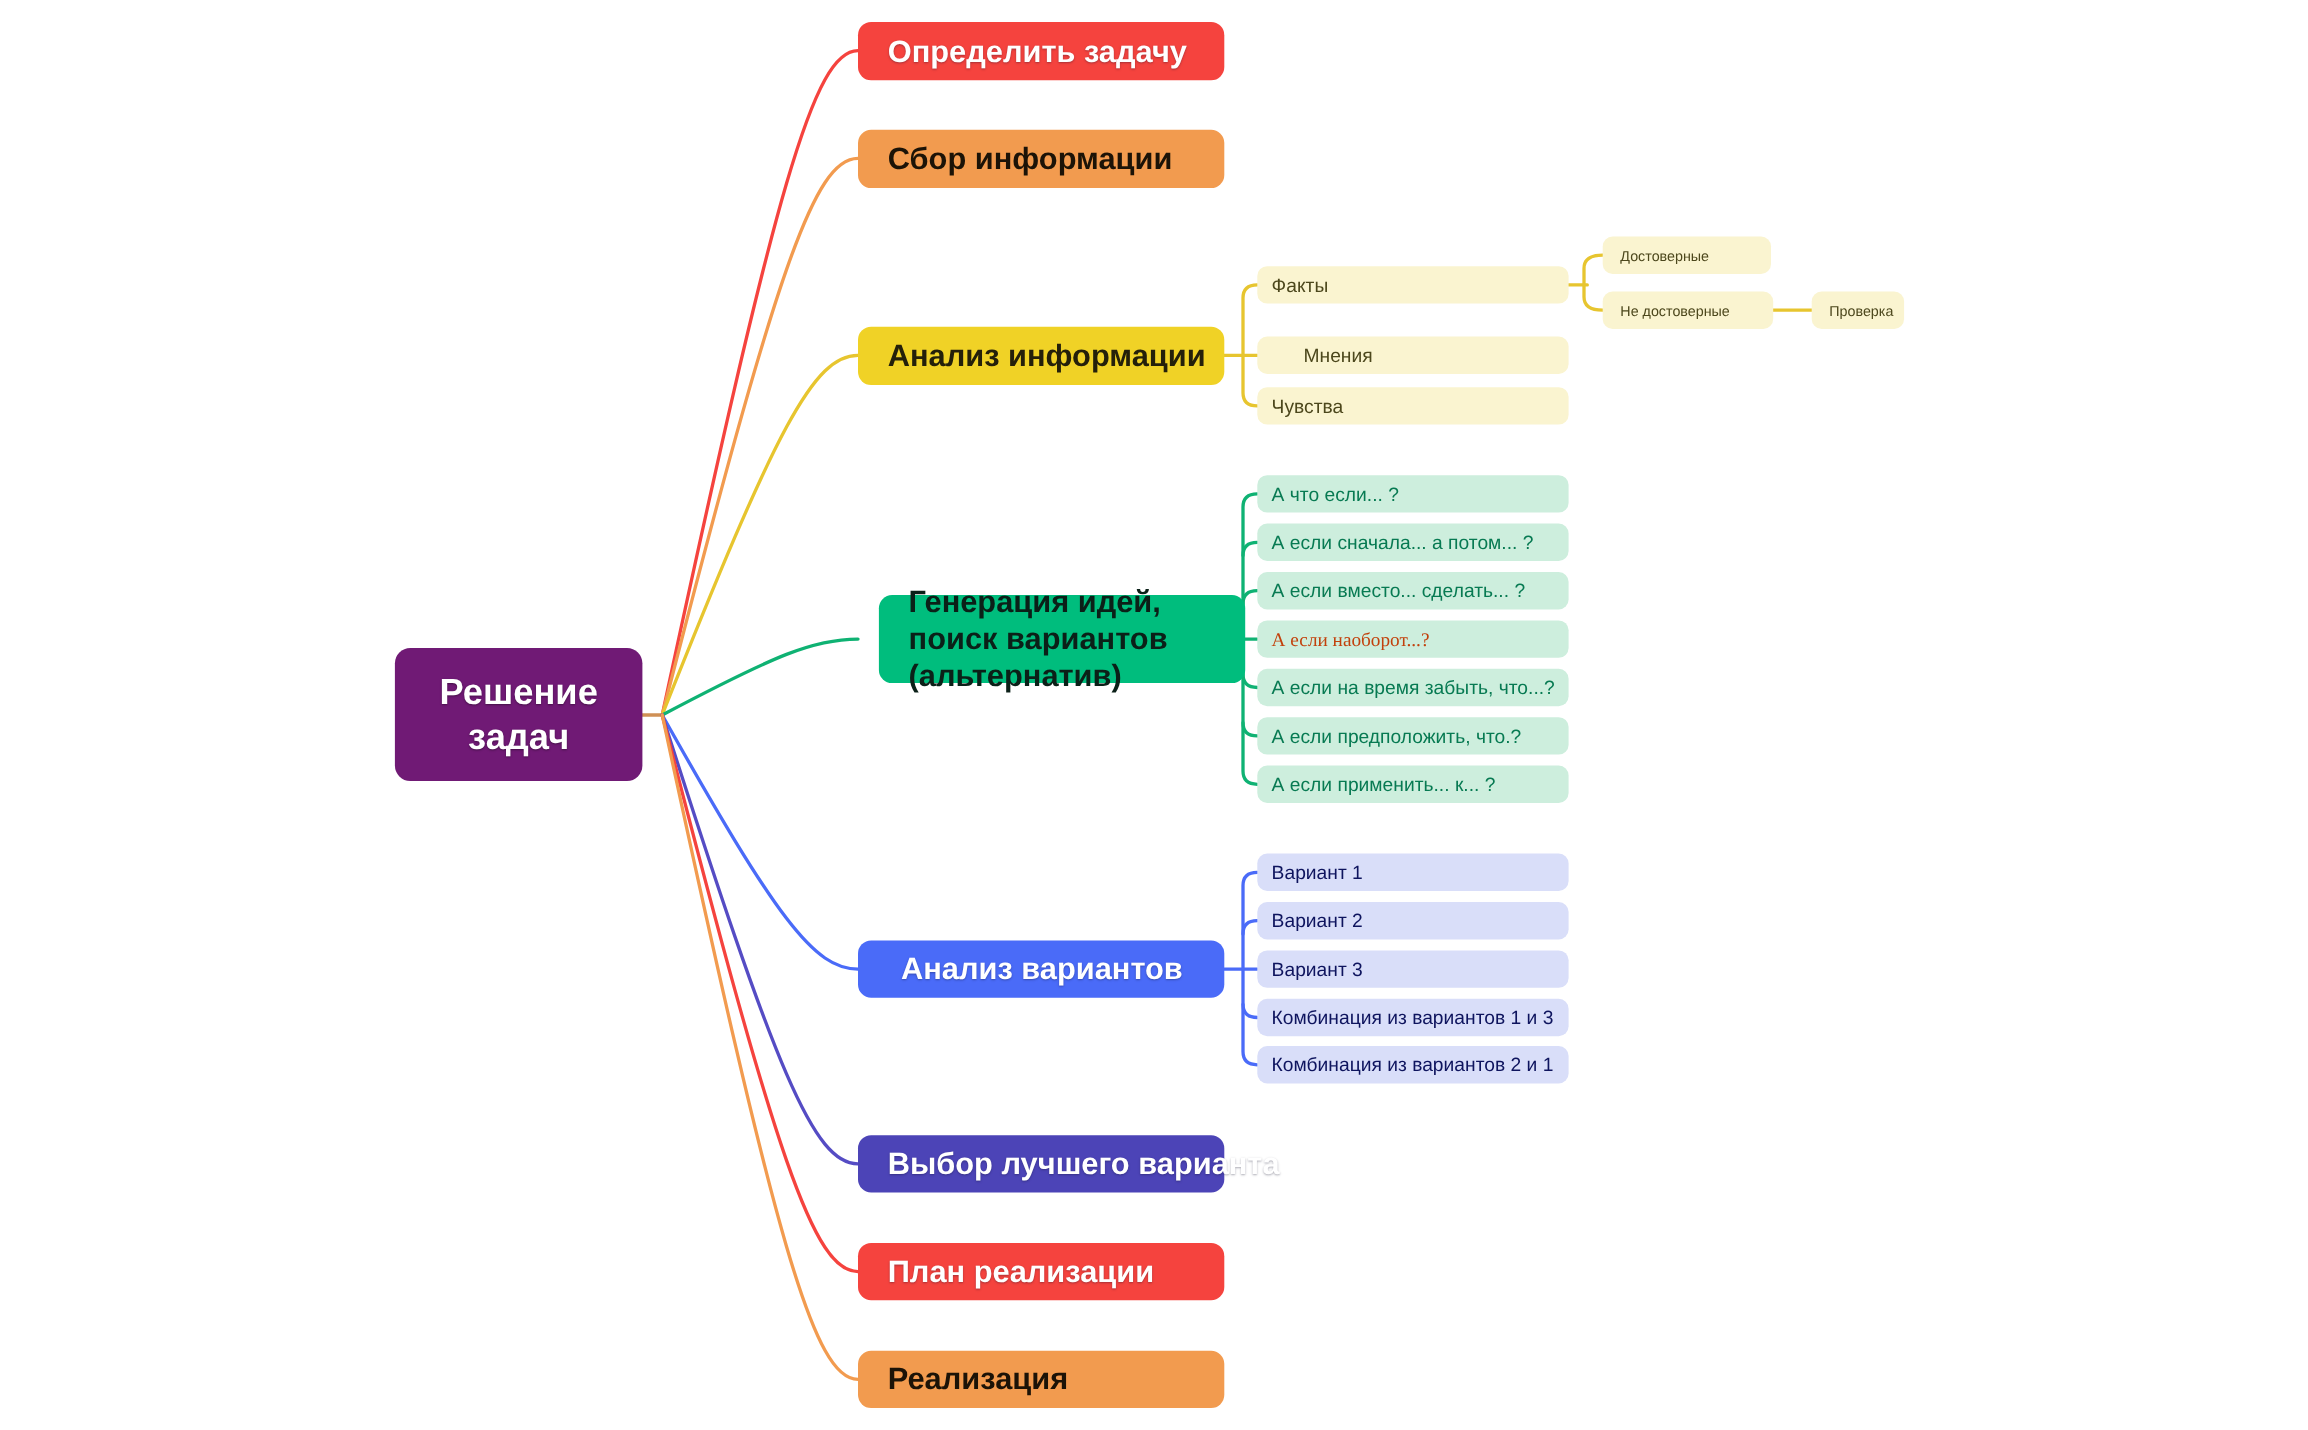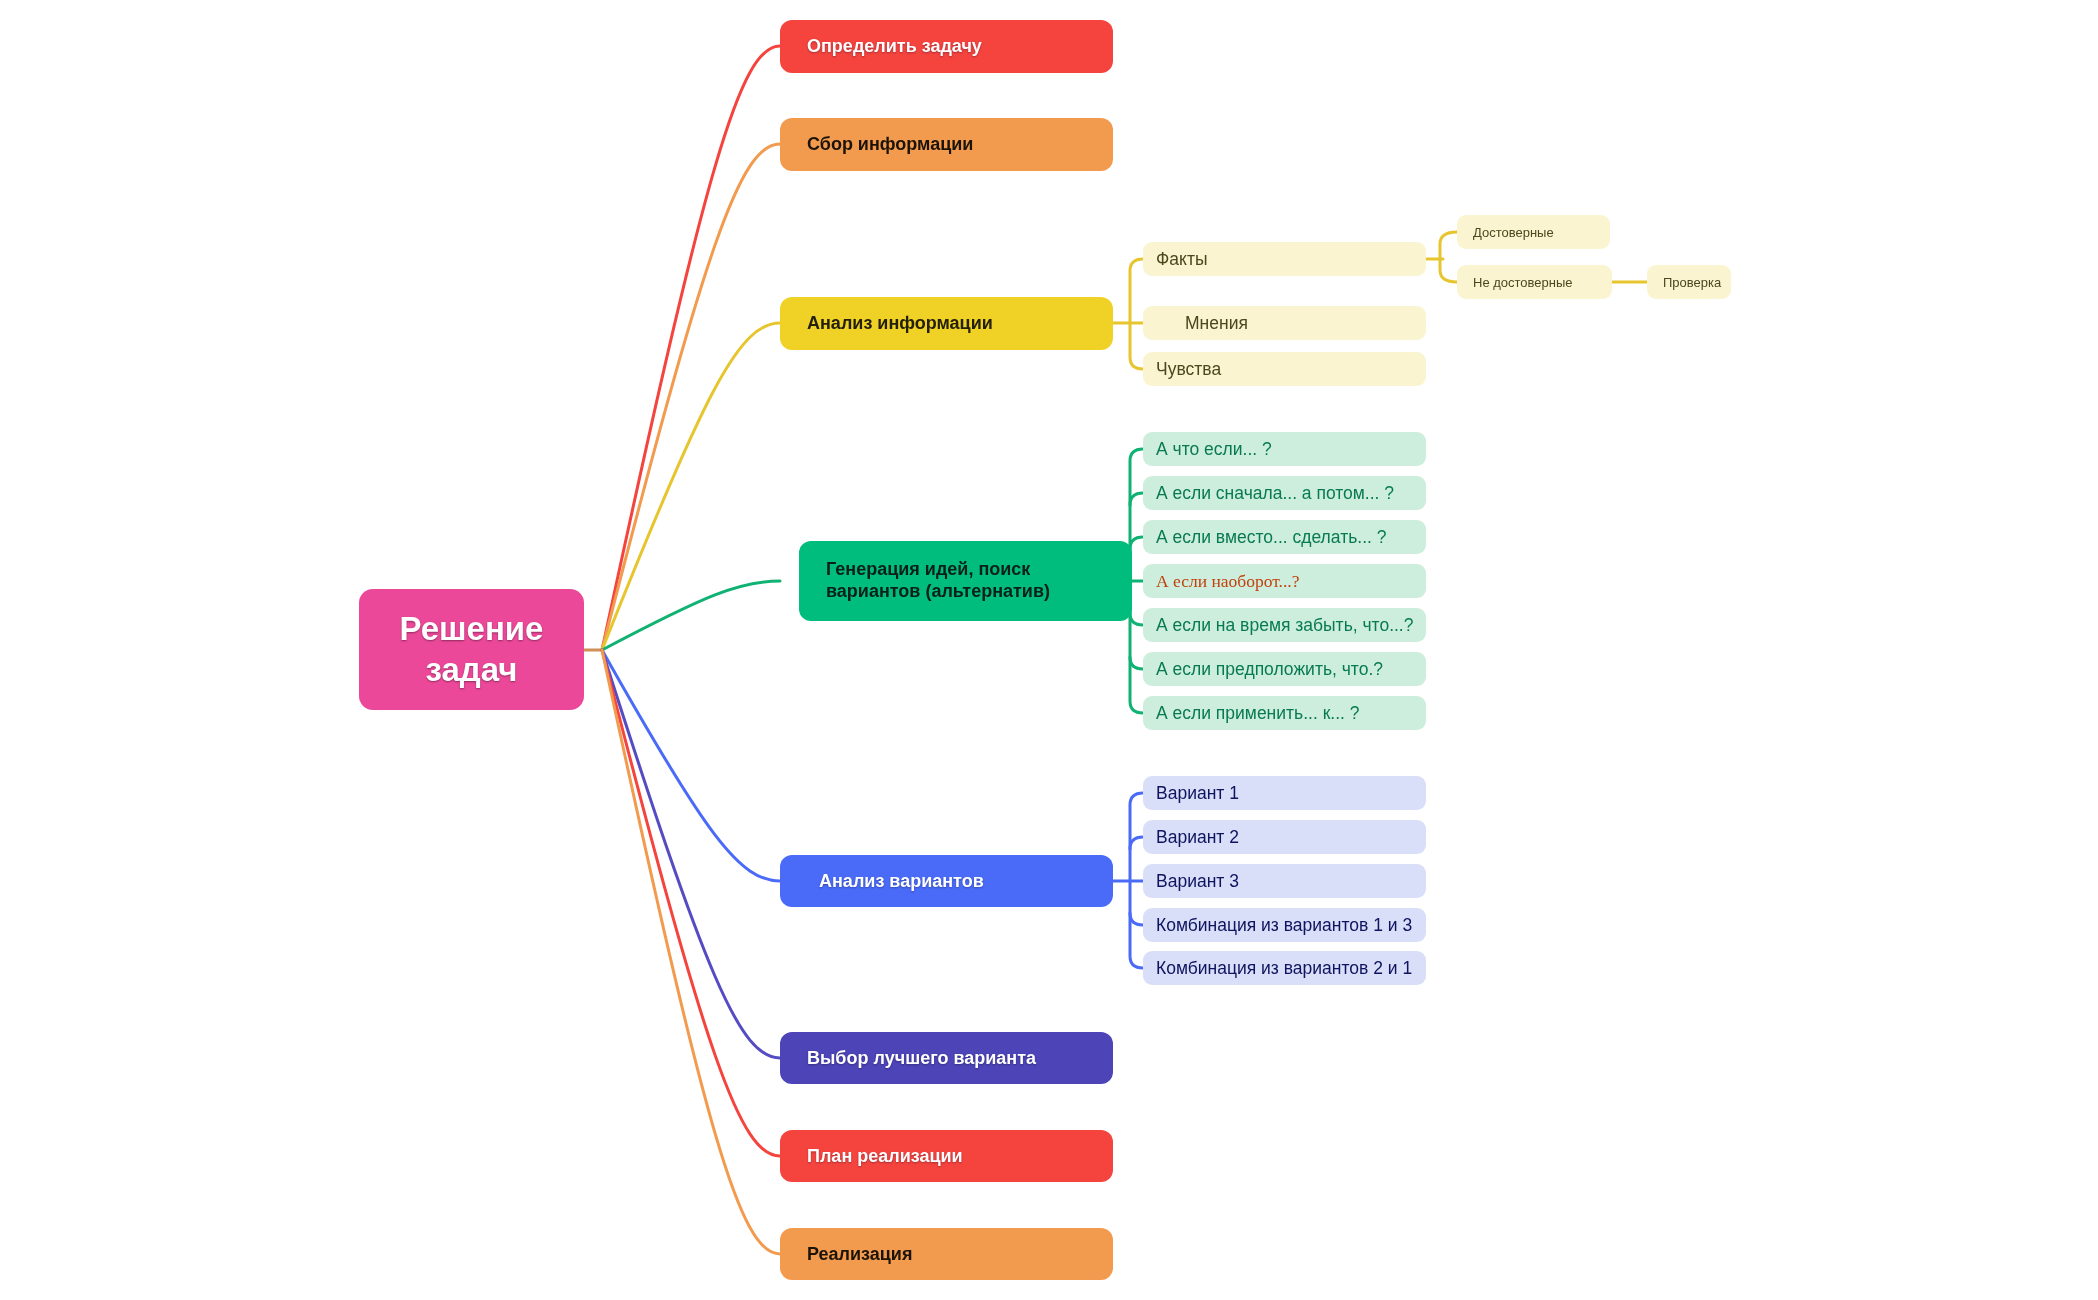--- a/index.html
+++ b/index.html
@@ -8,21 +8,21 @@
     font-family:"Liberation Sans","DejaVu Sans",sans-serif;overflow:hidden;
   }
   svg.edges{position:absolute;left:0;top:0;width:2098px;height:1300px;}
   svg.edges path, svg.edges line{fill:none;stroke-linecap:round;stroke-width:3px;}
   .node{
     position:absolute;display:flex;align-items:center;
     border-radius:12px;box-sizing:border-box;
   }
   .main{
     width:333px;height:53px;padding:0 6px 0 27px;
-    font-weight:700;font-size:18px;white-space:nowrap;
+    font-weight:700;font-size:28px;white-space:nowrap;
   }
   .main.wrap2{white-space:normal;line-height:1.22;padding-right:4px;margin-left:19px;}
   .main.light-text{text-shadow:0 1px 2px rgba(15,15,40,.35);}
   .root-node{
     left:359px;top:589px;width:225px;height:121px;border-radius:14px;
     justify-content:center;text-align:center;
     font-weight:700;font-size:33px;line-height:1.24;
     text-shadow:0 1px 2px rgba(0,0,0,.4);
   }
   .child{
@@ -63,21 +63,21 @@
     <path d="M1130,549 Q1130,537 1143,537" style="stroke: rgb(15, 178, 115);"></path>
     <path d="M1130,613 Q1130,625 1143,625" style="stroke: rgb(15, 178, 115);"></path>
     <path d="M1130,657 Q1130,669 1143,669" style="stroke: rgb(15, 178, 115);"></path>
 
     <path d="M1113,881 H1143" style="stroke: rgb(74, 107, 248);"></path>
     <path d="M1143,793 Q1130,793 1130,805 V956 Q1130,968 1143,968" style="stroke: rgb(74, 107, 248);"></path>
     <path d="M1130,849 Q1130,837 1143,837" style="stroke: rgb(74, 107, 248);"></path>
     <path d="M1130,913 Q1130,925 1143,925" style="stroke: rgb(74, 107, 248);"></path>
   </svg>
 
-  <div class="node root-node" style="background-color: #ec4899; color: rgb(255, 255, 255);">
+  <div class="node root-node" style="background-color: #701a75; color: rgb(255, 255, 255);">
     <span>Решение задач</span>
   </div>
 
   <div class="node main light-text" style="left: 780px; top: 20px; background-color: rgb(245, 67, 62); color: rgb(255, 255, 255);">
     <span>Определить задачу</span>
   </div>
   <div class="node main" style="left: 780px; top: 118px; background-color: rgb(242, 155, 79); color: rgb(28, 19, 7);">
     <span>Сбор информации</span>
   </div>
   <div class="node main" style="left: 780px; top: 297px; background-color: rgb(240, 210, 38); color: rgb(36, 32, 10);">

